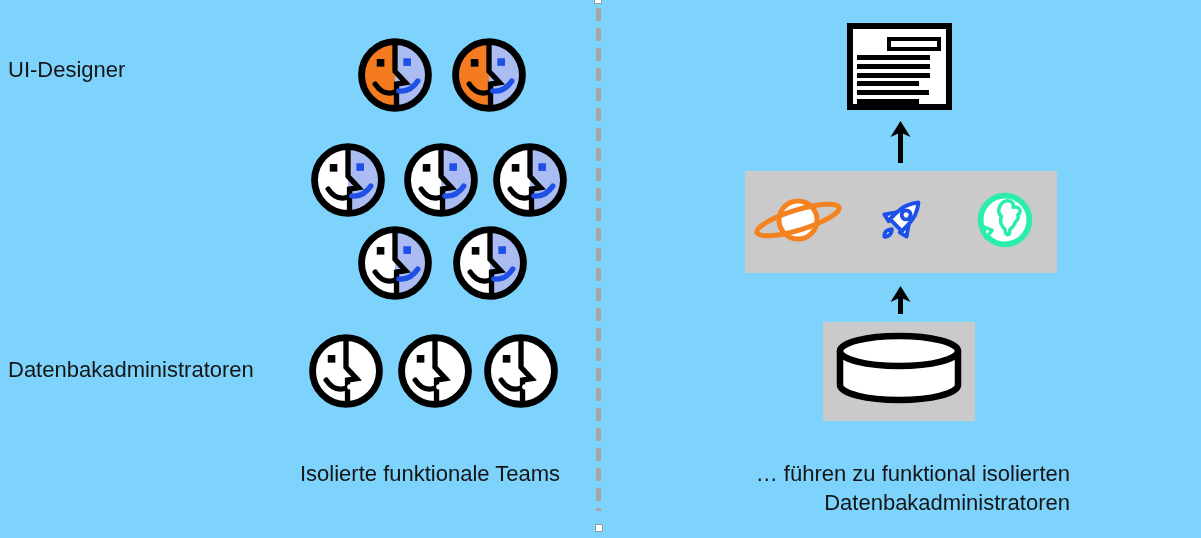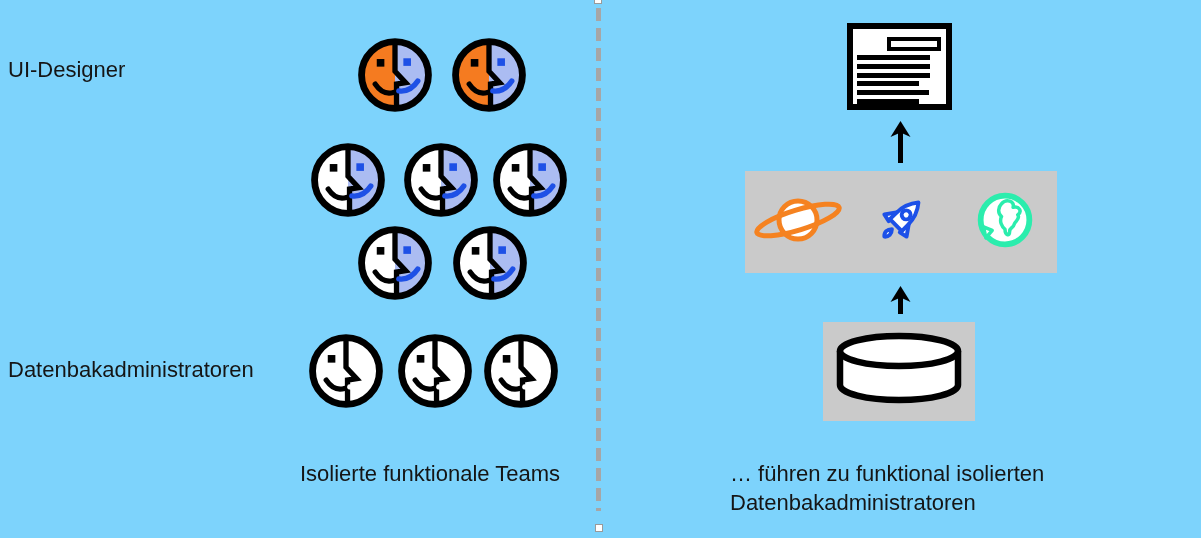--- a/index.html
+++ b/index.html
@@ -1,21 +1,21 @@
 <!DOCTYPE html>
 <html><head>
 <meta charset="utf-8">
 <style>
   html,body{margin:0;padding:0;background:#fff;}
   .canvas{position:relative;width:1201px;height:538px;background:#7dd3fc;overflow:hidden;
           font-family:"Liberation Sans",sans-serif;color:#151515;}
   .abs{position:absolute;}
   .row-label{font-size:22px;white-space:nowrap;}
   .caption{font-size:22px;text-align:left;white-space:nowrap;}
-  .caption2{font-size:22px;text-align:left;line-height:29px;}
+  .caption2{font-size:22px;text-align:right;line-height:29px;}
 
   
   .face{position:absolute;width:76px;height:76px;}
   .face-orange-blue{--lf:#F57B20;--rf:#ABBCF2;--ra:#1E50E6;}
   .face-white-blue{--lf:#ffffff;--rf:#ABBCF2;--ra:#1E50E6;}
   .face-mono{--lf:#ffffff;--rf:#ffffff;--ra:#ffffff;}
 
   
   .divider{position:absolute;left:596px;top:8px;width:5px;height:503px;
            background:repeating-linear-gradient(180deg,#a6a6a6 0 13px,transparent 13px 20px);}

